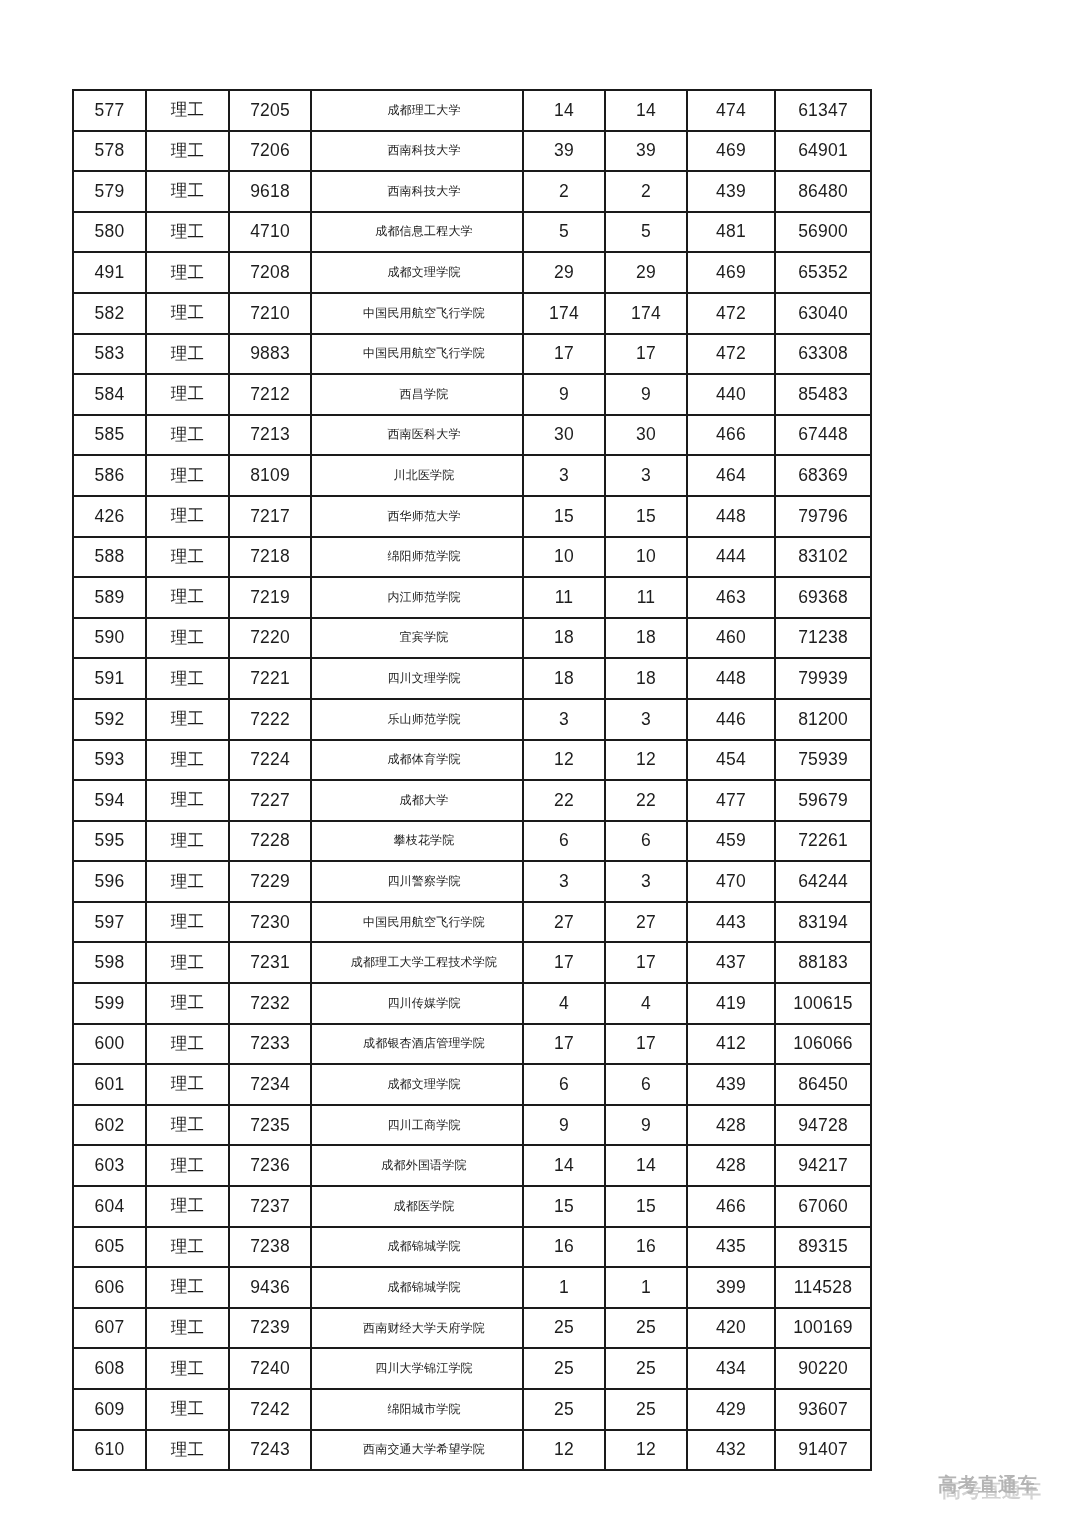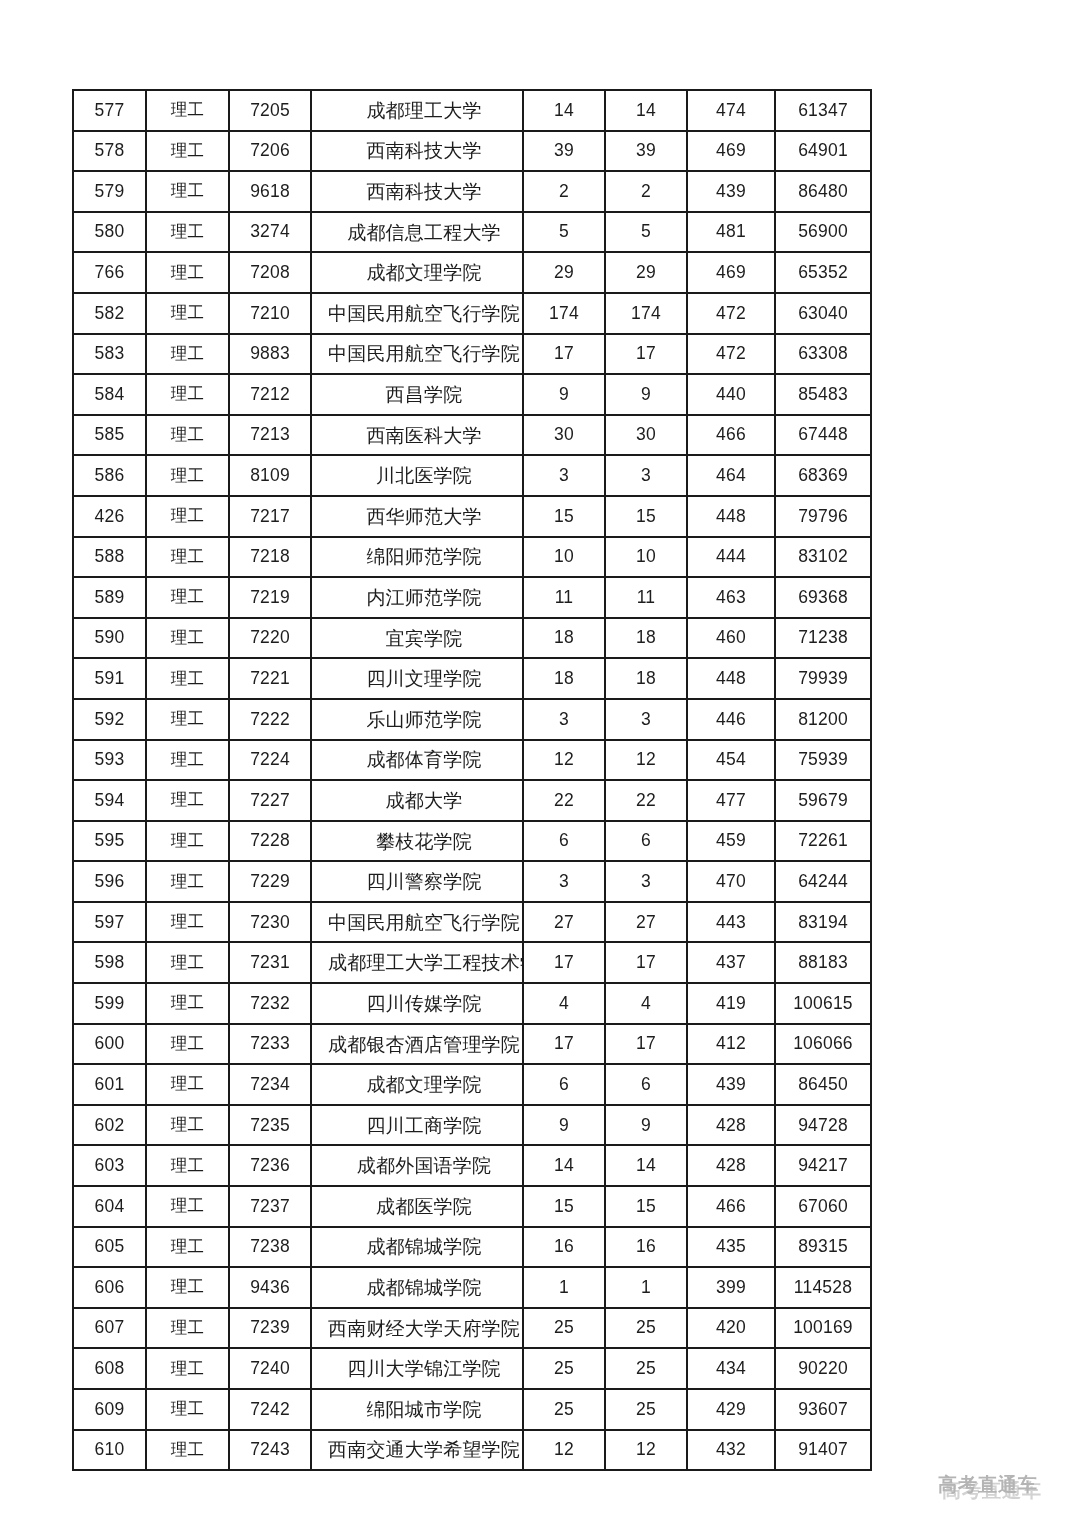--- a/index.html
+++ b/index.html
@@ -65,21 +65,21 @@
 
   #score-table td.cjk {
     font-family: "DejaVu Sans", "Liberation Sans", sans-serif;
     font-size: 16.5px;
     letter-spacing: 0.3px;
     margin-left: 16px;
   }
 
   #score-table td.school {
     font-family: "DejaVu Sans", "Liberation Sans", sans-serif;
-    font-size: 19px;
+    font-size: 12px;
     letter-spacing: 0.2px;
     padding-left: 16px;
   }
 
   #watermark {
     position: absolute;
     left: 938px;
     top: 1472px;
     width: 120px;
     height: 34px;
@@ -147,29 +147,29 @@
           <td class="num">9618</td>
           <td class="school">西南科技大学</td>
           <td class="num">2</td>
           <td class="num">2</td>
           <td class="num">439</td>
           <td class="num">86480</td>
         </tr>
         <tr>
           <td class="num">580</td>
           <td class="cjk">理工</td>
-          <td class="num">3274</td>
+          <td class="num">4710</td>
           <td class="school">成都信息工程大学</td>
           <td class="num">5</td>
           <td class="num">5</td>
           <td class="num">481</td>
           <td class="num">56900</td>
         </tr>
         <tr>
-          <td class="num">766</td>
+          <td class="num">491</td>
           <td class="cjk">理工</td>
           <td class="num">7208</td>
           <td class="school">成都文理学院</td>
           <td class="num">29</td>
           <td class="num">29</td>
           <td class="num">469</td>
           <td class="num">65352</td>
         </tr>
         <tr>
           <td class="num">582</td>

